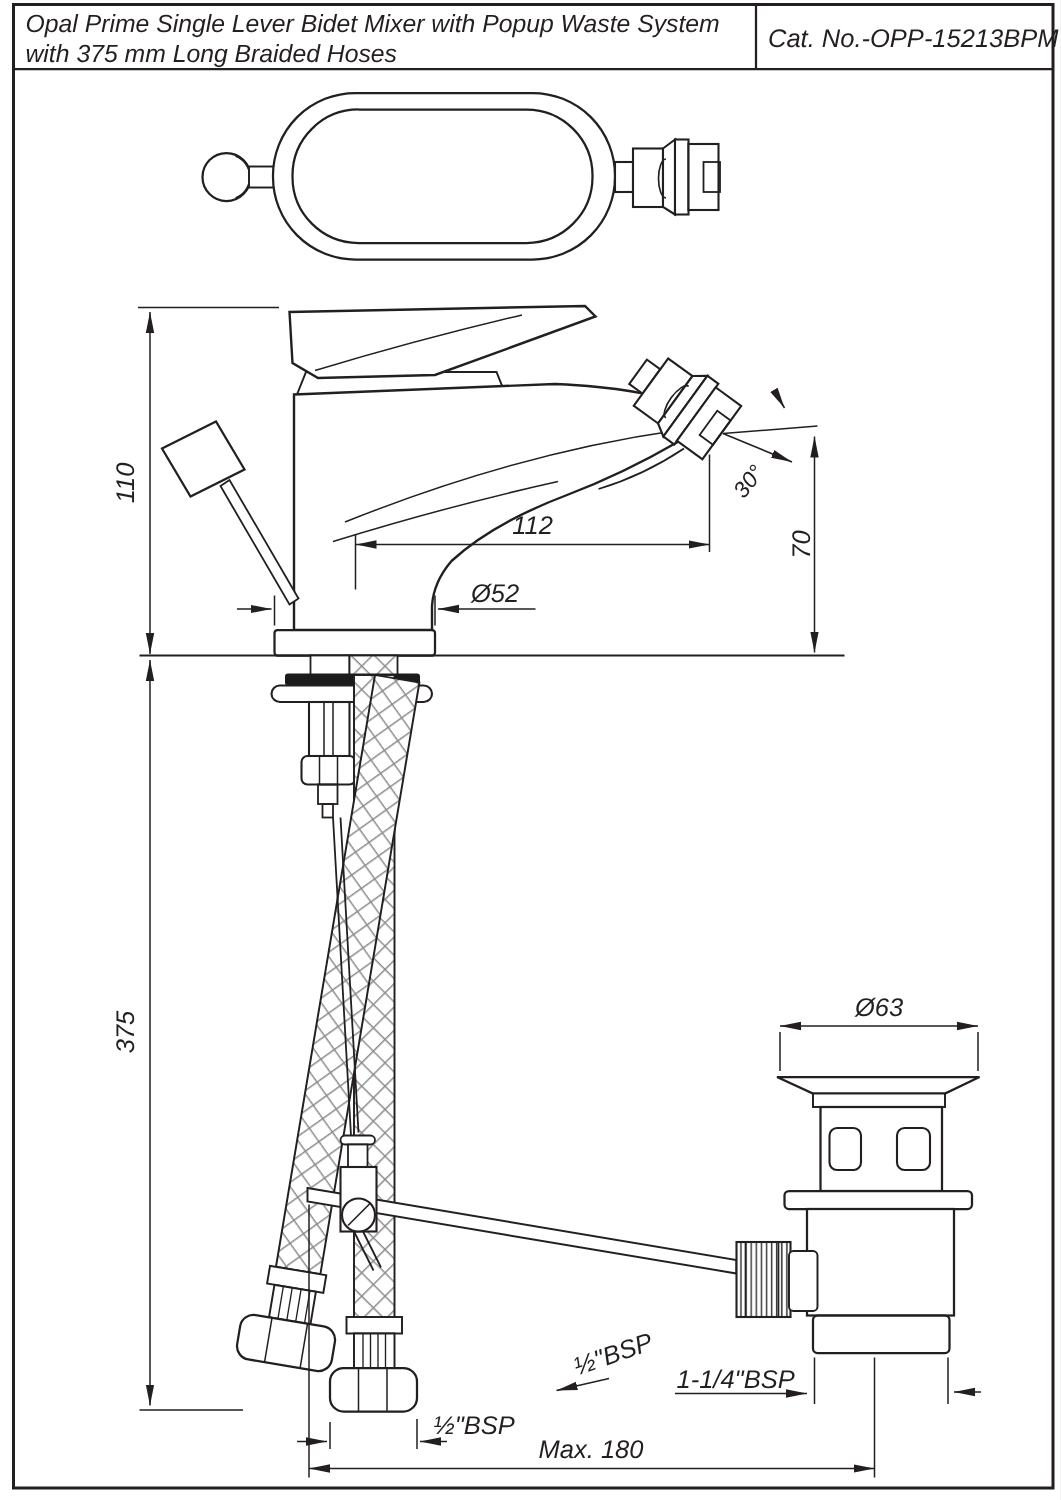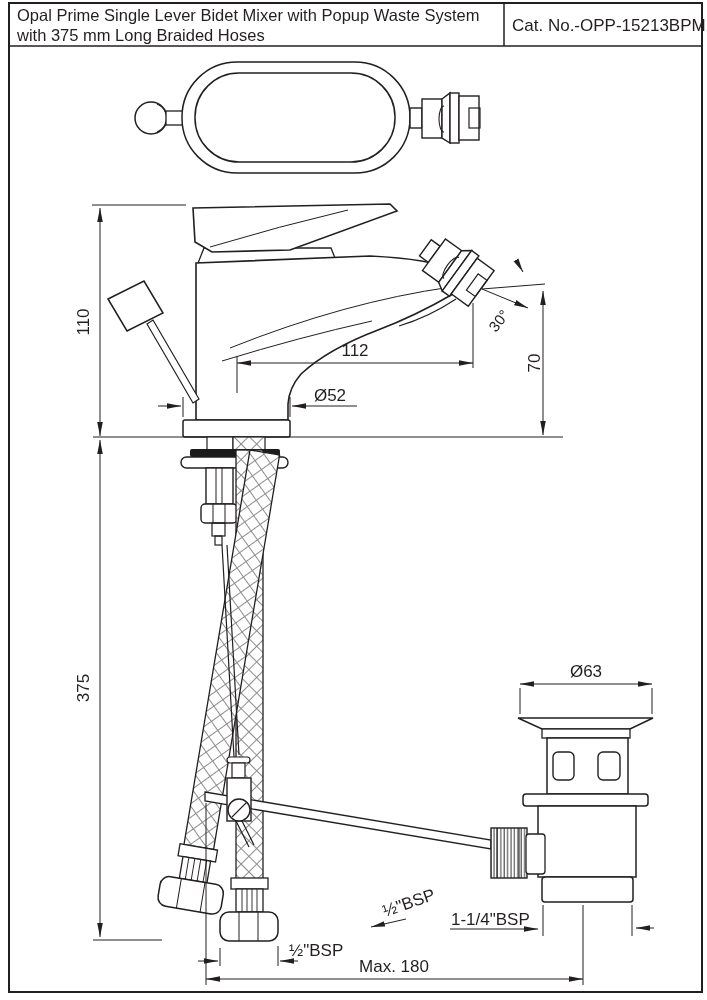--- a/index.html
+++ b/index.html
@@ -1,18 +1,19 @@
 <!DOCTYPE html>
 <html><head>
 <meta charset="utf-8">
 <style>
   html,body{margin:0;padding:0;background:#e8e8e8;}
   .sheet{
     width:707px;height:1000px;background:#ffffff;position:relative;margin:0 auto;
     font-family:"Liberation Sans", sans-serif;
+    font-style:italic;
   }
   svg{display:block;}
   text{fill:#231f20;font-family:"Liberation Sans", sans-serif;}
   .t-title{font-size:16.5px;}
   .t-cat{font-size:17px;}
   .t-dim{font-size:17px;}
   .t-dim-s{font-size:15px;}
   .ln{stroke:#231f20;fill:none;}
   .dim{stroke:#231f20;stroke-width:1;fill:none;}
   .fillw{fill:#ffffff;}

